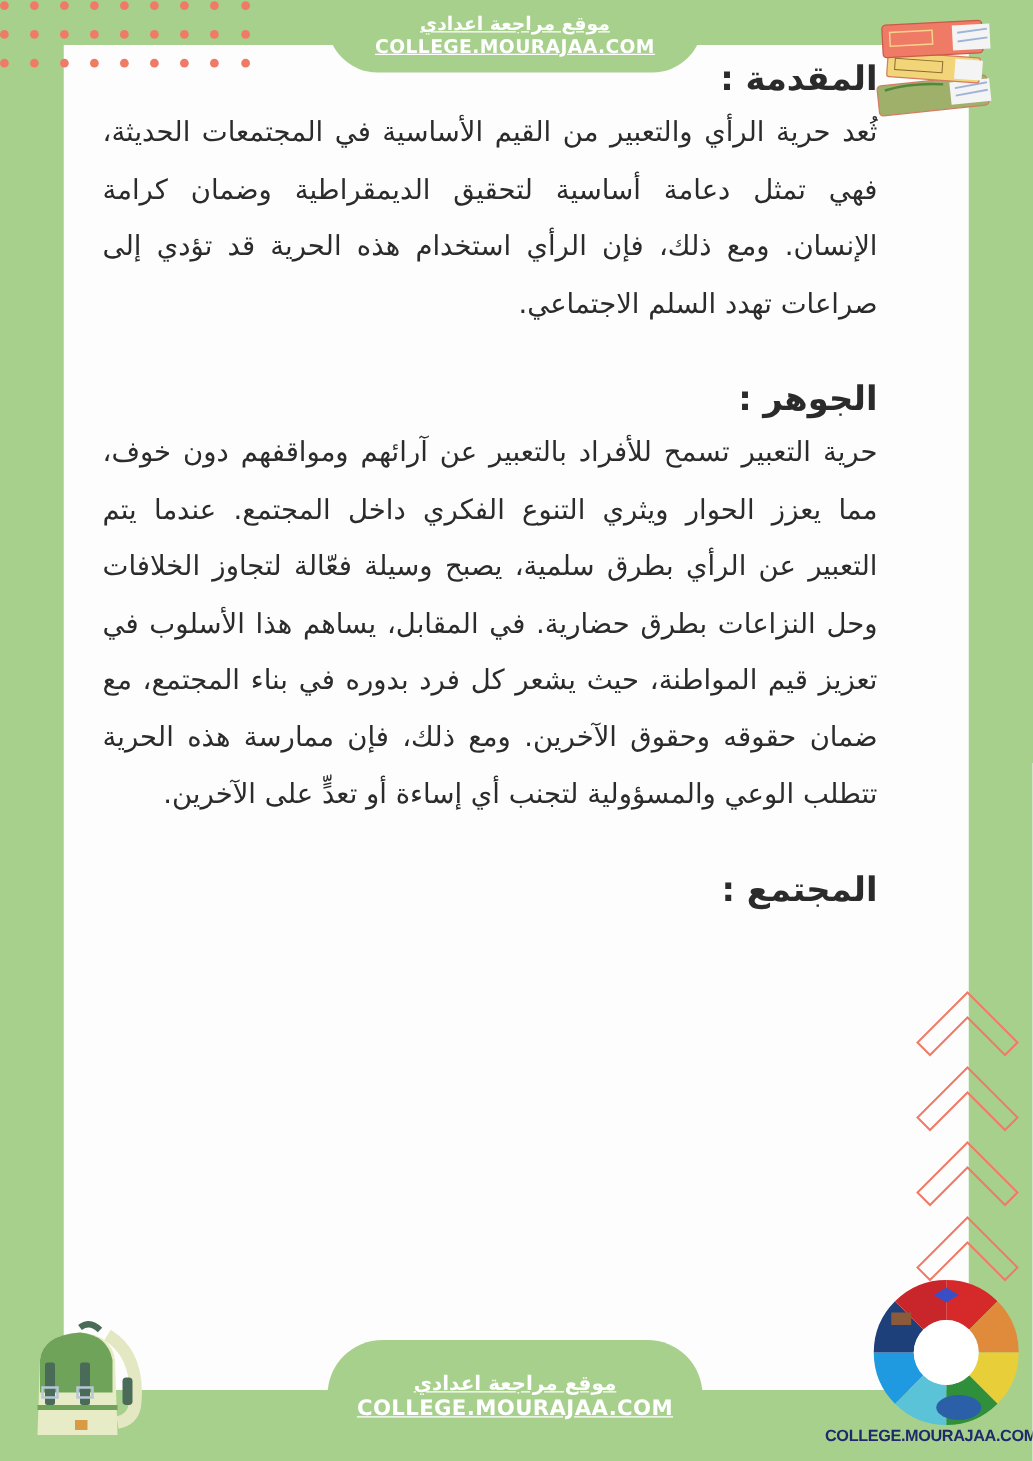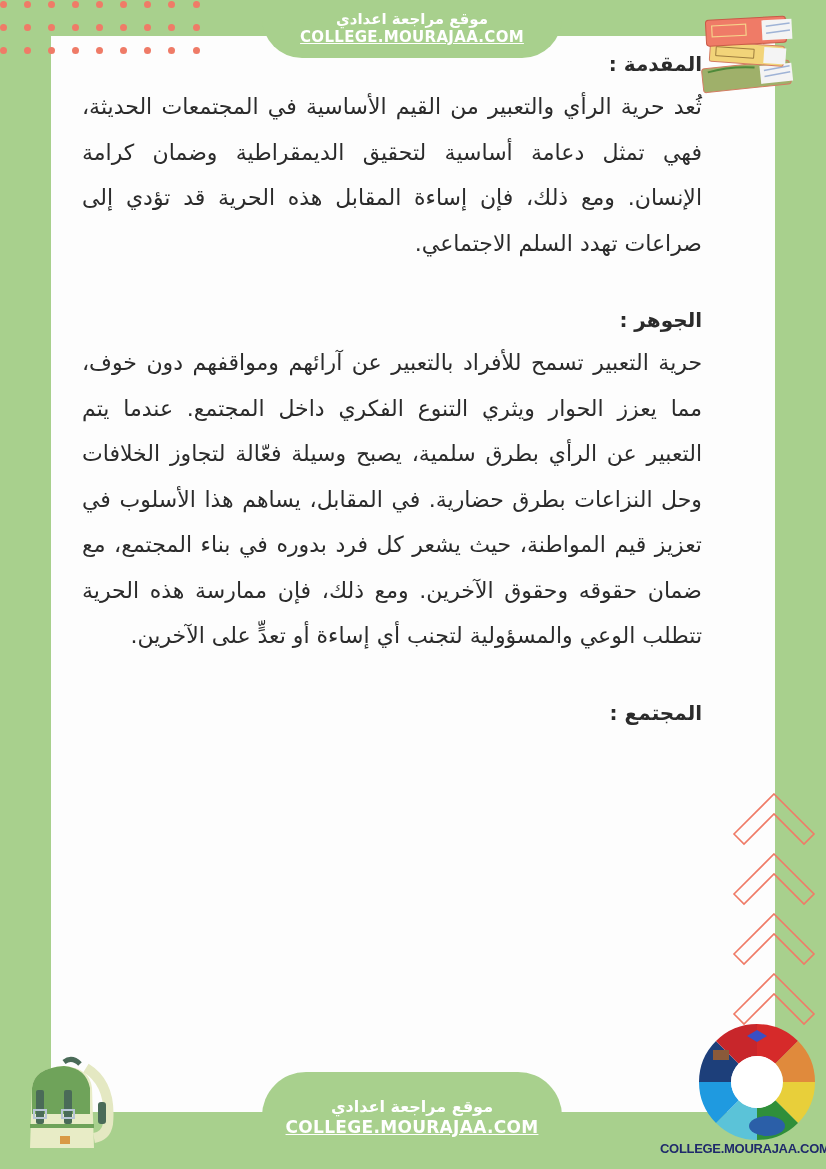--- a/index.html
+++ b/index.html
@@ -13,32 +13,32 @@
       background:#fdfdfd;
     }
     .dots { position:absolute; left:0; top:0; width:260px; height:52px; }
     .dot { position:absolute; width:7px; height:7px; border-radius:50%; background:#ef7b67; }
     .tab {
       position:absolute; background:#a8d08d; text-align:center; color:#fff;
       font-family:"DejaVu Sans", sans-serif;
     }
     .tab-top { left:262px; top:0; width:300px; height:58px; border-radius:0 0 40px 40px; }
     .tab-bottom { left:262px; top:1072px; width:300px; height:97px; border-radius:44px 44px 0 0; }
-    .tab .ar { display:block; font-size:15px; font-weight:bold; line-height:18px; }
+    .tab .ar { display:block; font-size:15px; font-weight:bold; text-decoration:underline; line-height:18px; }
     .tab .en { display:block; font-size:15px; font-weight:bold; text-decoration:underline; line-height:19px; letter-spacing:0.3px; }
     .tab-top .ar { margin-top:10px; }
     .tab-bottom .ar { margin-top:26px; font-size:16px; }
     .tab-bottom .en { font-size:17px; line-height:22px; }
     .content {
       position:absolute; left:82px; top:44px; width:620px;
       direction:rtl; text-align:right; color:#2b2b2b;
       font-family:"DejaVu Sans", sans-serif;
     }
     .section { margin-bottom:34px; }
-    .heading { font-size:20px; font-weight:bold; line-height:40px; margin:0; }
+    .heading { font-size:27px; font-weight:bold; line-height:40px; margin:0; }
     .para { font-size:22px; line-height:45.5px; margin:0; text-align:justify; text-align-last:right; }
     .books { position:absolute; left:700px; top:12px; width:102px; height:82px; }
     .backpack { position:absolute; left:14px; top:1054px; width:100px; height:100px; }
     .chevrons { position:absolute; left:730px; top:790px; width:88px; height:240px; }
     .logo { position:absolute; left:694px; top:1022px; width:126px; height:120px; }
     .logo-text {
       position:absolute; left:660px; top:1141px; width:160px; text-align:center;
       font-family:"Liberation Sans", sans-serif; font-weight:bold; font-size:13px;
       color:#1f2a6b; letter-spacing:-0.3px;
     }
@@ -101,21 +101,21 @@
     <rect x="62" y="9" width="30" height="20" fill="#f4f4f4"></rect>
     <line x1="66" y1="15" x2="90" y2="13" stroke="#9fb3d6" stroke-width="1.5"></line>
     <line x1="66" y1="22" x2="90" y2="20" stroke="#9fb3d6" stroke-width="1.5"></line>
     <rect x="12" y="12" width="34" height="11" fill="none" stroke="#f6d28a" stroke-width="1.2"></rect>
   </g>
 </svg>
 
 <div class="content">
   <div class="section">
     <h2 class="heading">المقدمة :</h2>
-    <p class="para">ثُعد حرية الرأي والتعبير من القيم الأساسية في المجتمعات الحديثة، فهي تمثل دعامة أساسية لتحقيق الديمقراطية وضمان كرامة الإنسان. ومع ذلك، فإن إساءة المقابل هذه الحرية قد تؤدي إلى صراعات تهدد السلم الاجتماعي.</p>
+    <p class="para">ثُعد حرية الرأي والتعبير من القيم الأساسية في المجتمعات الحديثة، فهي تمثل دعامة أساسية لتحقيق الديمقراطية وضمان كرامة الإنسان. ومع ذلك، فإن الرأي استخدام هذه الحرية قد تؤدي إلى صراعات تهدد السلم الاجتماعي.</p>
   </div>
   <div class="section">
     <h2 class="heading">الجوهر :</h2>
     <p class="para">حرية التعبير تسمح للأفراد بالتعبير عن آرائهم ومواقفهم دون خوف، مما يعزز الحوار ويثري التنوع الفكري داخل المجتمع. عندما يتم التعبير عن الرأي بطرق سلمية، يصبح وسيلة فعّالة لتجاوز الخلافات وحل النزاعات بطرق حضارية. في المقابل، يساهم هذا الأسلوب في تعزيز قيم المواطنة، حيث يشعر كل فرد بدوره في بناء المجتمع، مع ضمان حقوقه وحقوق الآخرين. ومع ذلك، فإن ممارسة هذه الحرية تتطلب الوعي والمسؤولية لتجنب أي إساءة أو تعدٍّ على الآخرين.</p>
   </div>
   <div class="section">
     <h2 class="heading">المجتمع :</h2>
   </div>
 </div>
 

